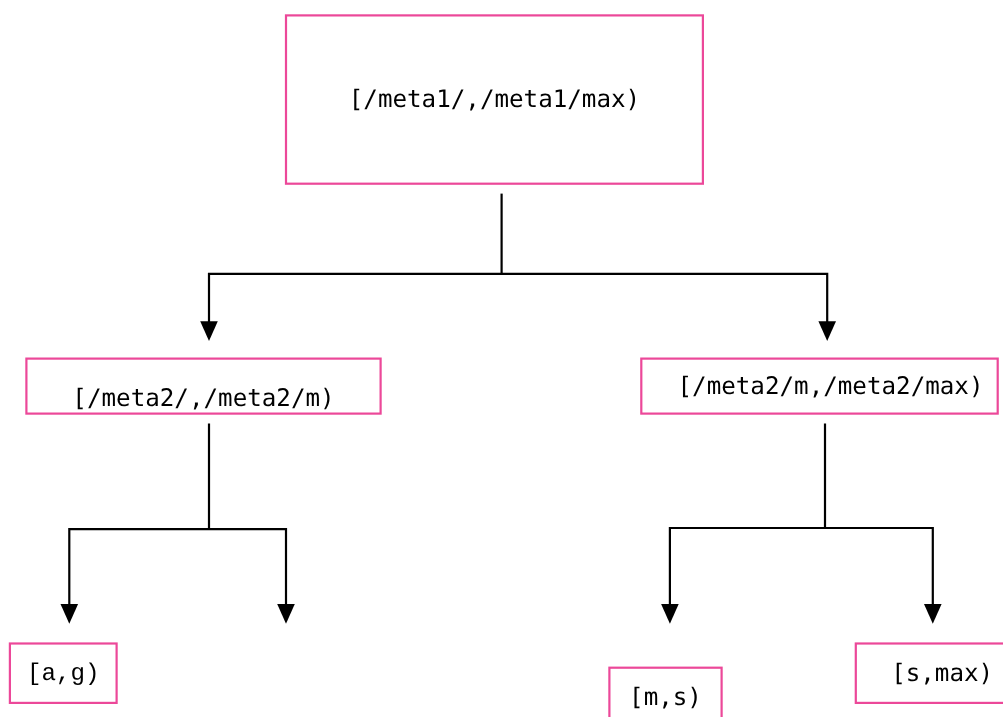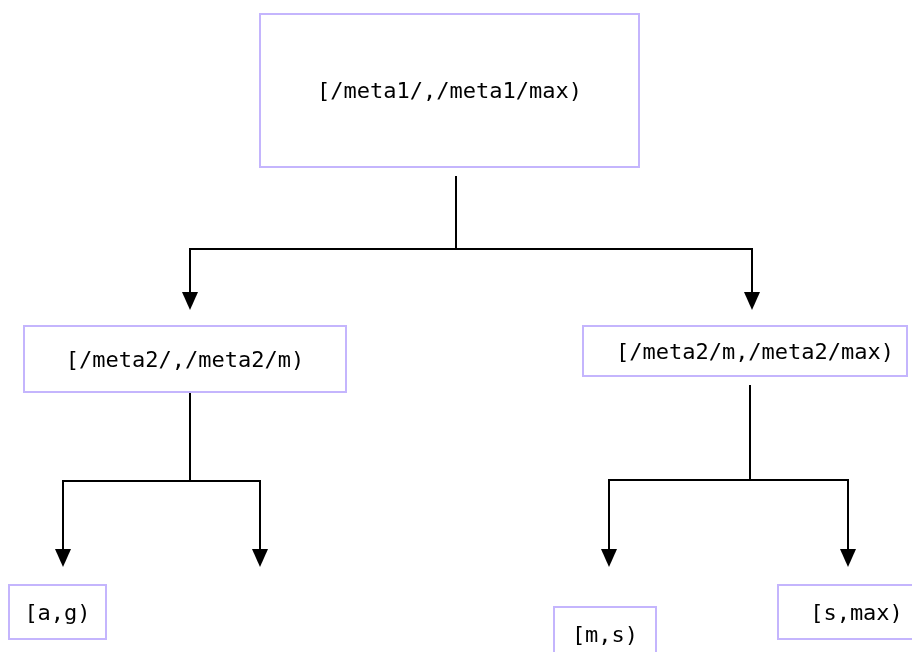--- a/index.html
+++ b/index.html
@@ -18,37 +18,37 @@
   .connectors {
     position: absolute;
     left: 0;
     top: 0;
     width: 912px;
     height: 652px;
   }
   .node {
     position: absolute;
     box-sizing: border-box;
-    border: 2px solid #c4b5fd;
+    border: 2px solid #ec4899;
     background: #ffffff;
     display: flex;
     align-items: center;
     justify-content: center;
   }
   .node span {
     font-size: 22px;
     color: #000000;
     white-space: nowrap;
     letter-spacing: 0;
   }
   
   .node-root       { left: 259px; top: 13px;  width: 381px; height: 155px; }
-  .node-mid-left   { left: 23px;  top: 325px; width: 324px; height: 68px; }
+  .node-mid-left   { left: 23px;  top: 325px; width: 324px; height: 52px; align-items: flex-end; }
   .node-mid-right  { left: 582px; top: 325px; width: 326px; height: 52px; padding-left: 20px; }
-  .node-leaf-1     { left: 8px;   top: 584px; width: 99px;  height: 56px; }
+  .node-leaf-1     { left: 8px;   top: 584px; width: 99px;  height: 56px; font-family: Liberation Mono, monospace; }
   .node-leaf-2     { left: 204px; top: 584px; width: 99px;  height: 56px; }
   .node-leaf-3     { left: 553px; top: 606px; width: 104px; height: 56px; }
   .node-leaf-4     { left: 777px; top: 584px; width: 159px; height: 56px; }
 </style>
 </head>
 <body>
 
 <div class="canvas">
 
   <svg class="connectors" viewBox="0 0 912 652" xmlns="http://www.w3.org/2000/svg">

